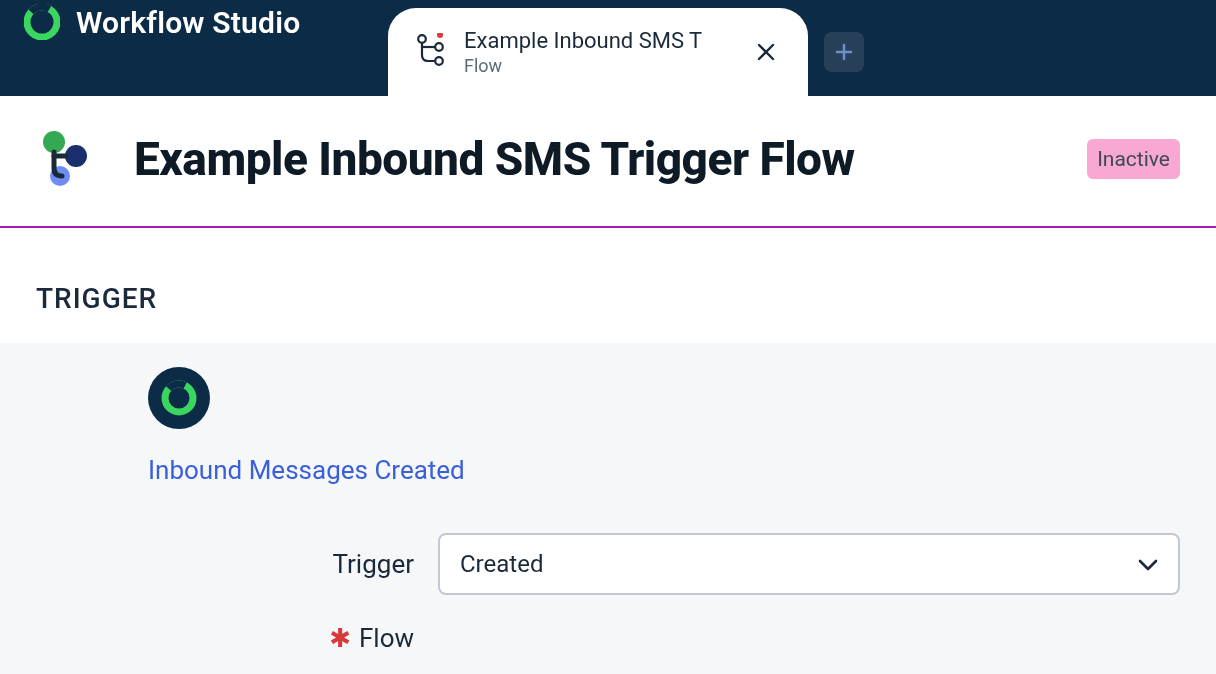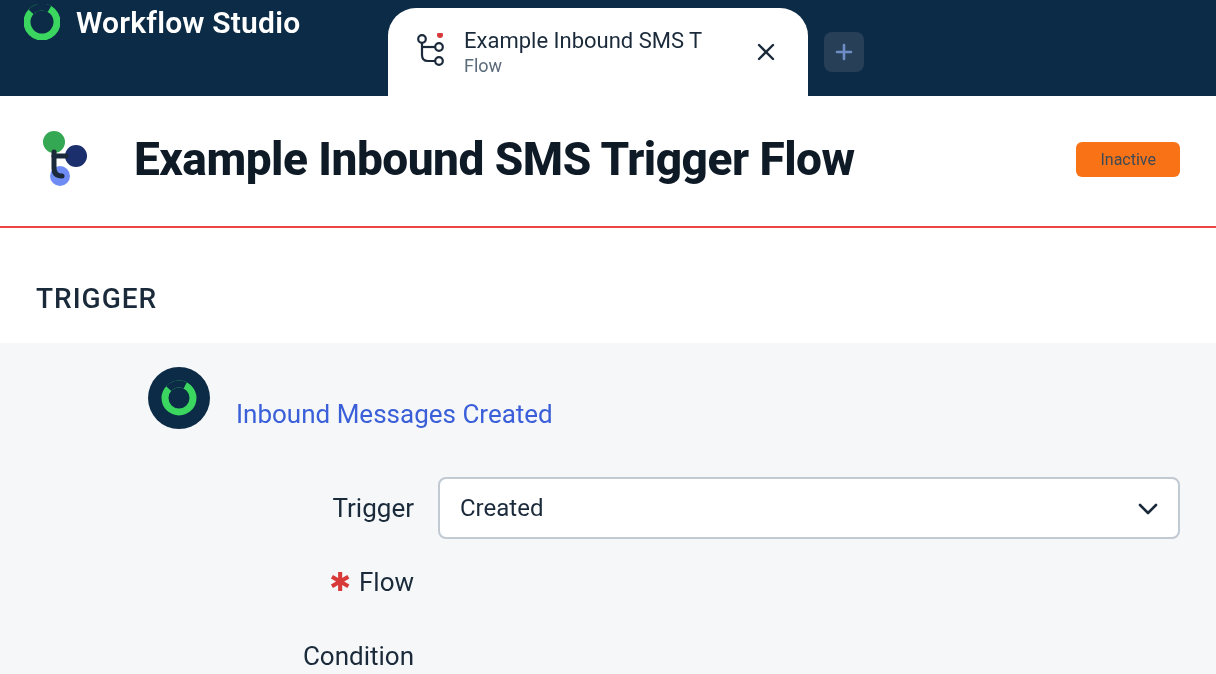--- a/index.html
+++ b/index.html
@@ -95,57 +95,58 @@
       align-items: center;
       justify-content: center;
       cursor: pointer;
     }
     .header {
       background: #fff;
       padding: 30px 36px 34px 36px;
       display: flex;
       align-items: center;
       gap: 36px;
-      border-bottom: 2px solid #ef4444;
+      border-bottom: 2px solid #a21caf;
     }
     .header-icon {
       flex: 0 0 auto;
     }
     .header-title {
       font-size: 46px;
       font-weight: 800;
       color: #0e1a26;
       letter-spacing: -0.5px;
     }
     .status-badge {
       margin-left: auto;
-      background: #f97316;
+      background: #f9a8d4;
       color: #3d4a57;
-      font-size: 16px;
-      padding: 8px 24px;
+      font-size: 21px;
+      padding: 8px 10px;
       border-radius: 6px;
     }
     .section-title-wrap {
       background: #fff;
       padding: 54px 36px 28px 36px;
     }
     .section-title {
       font-size: 28px;
       font-weight: 500;
       color: #1a2a3a;
       letter-spacing: 1px;
     }
     .trigger-body {
       padding: 24px 36px 40px 148px;
     }
     .trigger-header {
       display: flex;
-      align-items: flex-end;
+      align-items: flex-start;
       gap: 26px;
       margin-bottom: 48px;
+      flex-direction: column;
     }
     .trigger-icon {
       width: 62px;
       height: 62px;
       border-radius: 50%;
       background: #0b2b46;
       display: flex;
       align-items: center;
       justify-content: center;
     }

